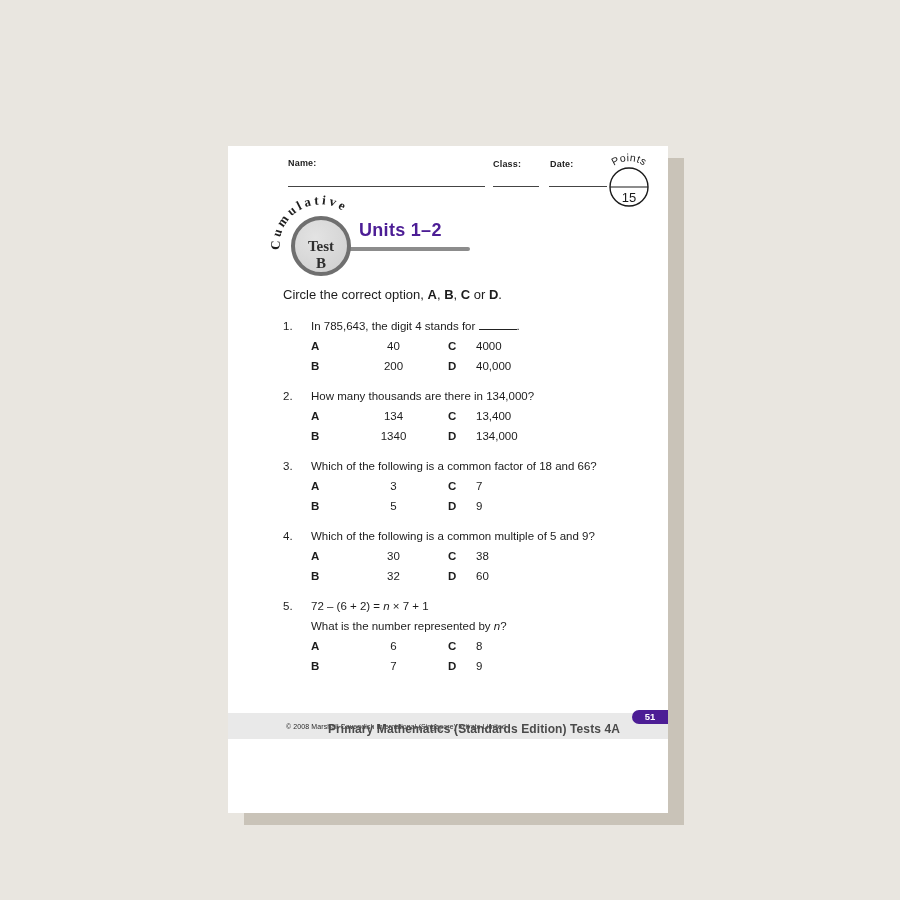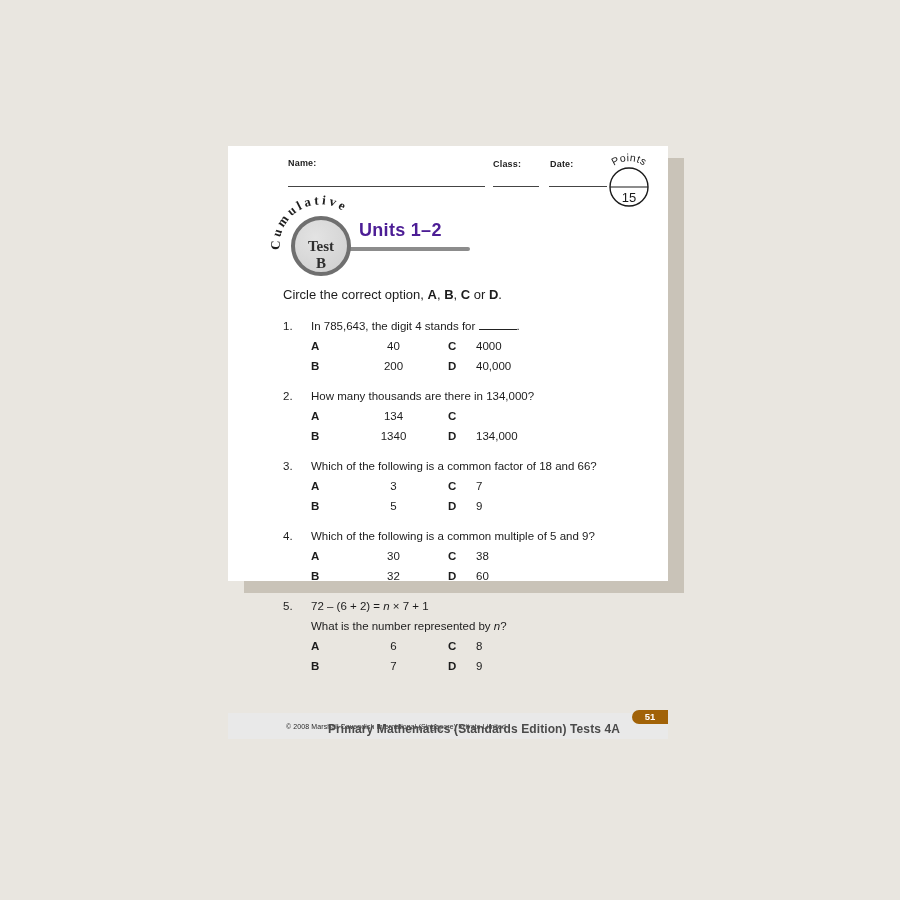--- a/index.html
+++ b/index.html
@@ -6,21 +6,21 @@
   html, body {
     width: 900px; height: 900px;
     background: #e9e6e0;
     overflow: hidden;
     font-family: "Liberation Sans", sans-serif;
     color: #1c1c1c;
   }
   .paper {
     position: absolute;
     left: 228px; top: 146px;
-    width: 440px; height: 435px;
+    width: 440px; height: 667px;
     background: #ffffff;
     box-shadow: 16px 12px 0 #c9c3b8;
   }
   
   .hdr-label {
     position: absolute;
     font-size: 9px; font-weight: bold; color: #222;
     letter-spacing: 0.2px;
   }
   .hdr-name  { left: 60px;  top: 12px; }
@@ -97,21 +97,21 @@
   .book-title {
     position: absolute;
     right: 48px; top: 576px;
     font-size: 12px; font-weight: bold; color: #4a4a4a;
     letter-spacing: 0.1px;
   }
   .page-tab {
     position: absolute;
     left: 404px; top: 564px;
     width: 36px; height: 14px;
-    background: #a16207;
+    background: #4c1d95;
     border-radius: 8px 0 0 8px;
     color: #ffffff;
     font-size: 9.5px; font-weight: bold;
     line-height: 14px; text-align: center;
   }
 </style>
 </head>
 <body>
 
 <div class="paper">
@@ -178,20 +178,21 @@
 
     <div class="q">
       <div class="q-row">
         <span class="q-num">2.</span>
         <span class="q-text">How many thousands are there in 134,000?</span>
       </div>
       <div class="opt-row">
         <span class="opt-letter">A</span>
         <span class="opt-val-1">134</span>
         <span class="opt-letter">C</span>
+        <span class="opt-val-2">13,400</span>
       </div>
       <div class="opt-row">
         <span class="opt-letter">B</span>
         <span class="opt-val-1">1340</span>
         <span class="opt-letter">D</span>
         <span class="opt-val-2">134,000</span>
       </div>
     </div>
 
     <div class="q">

